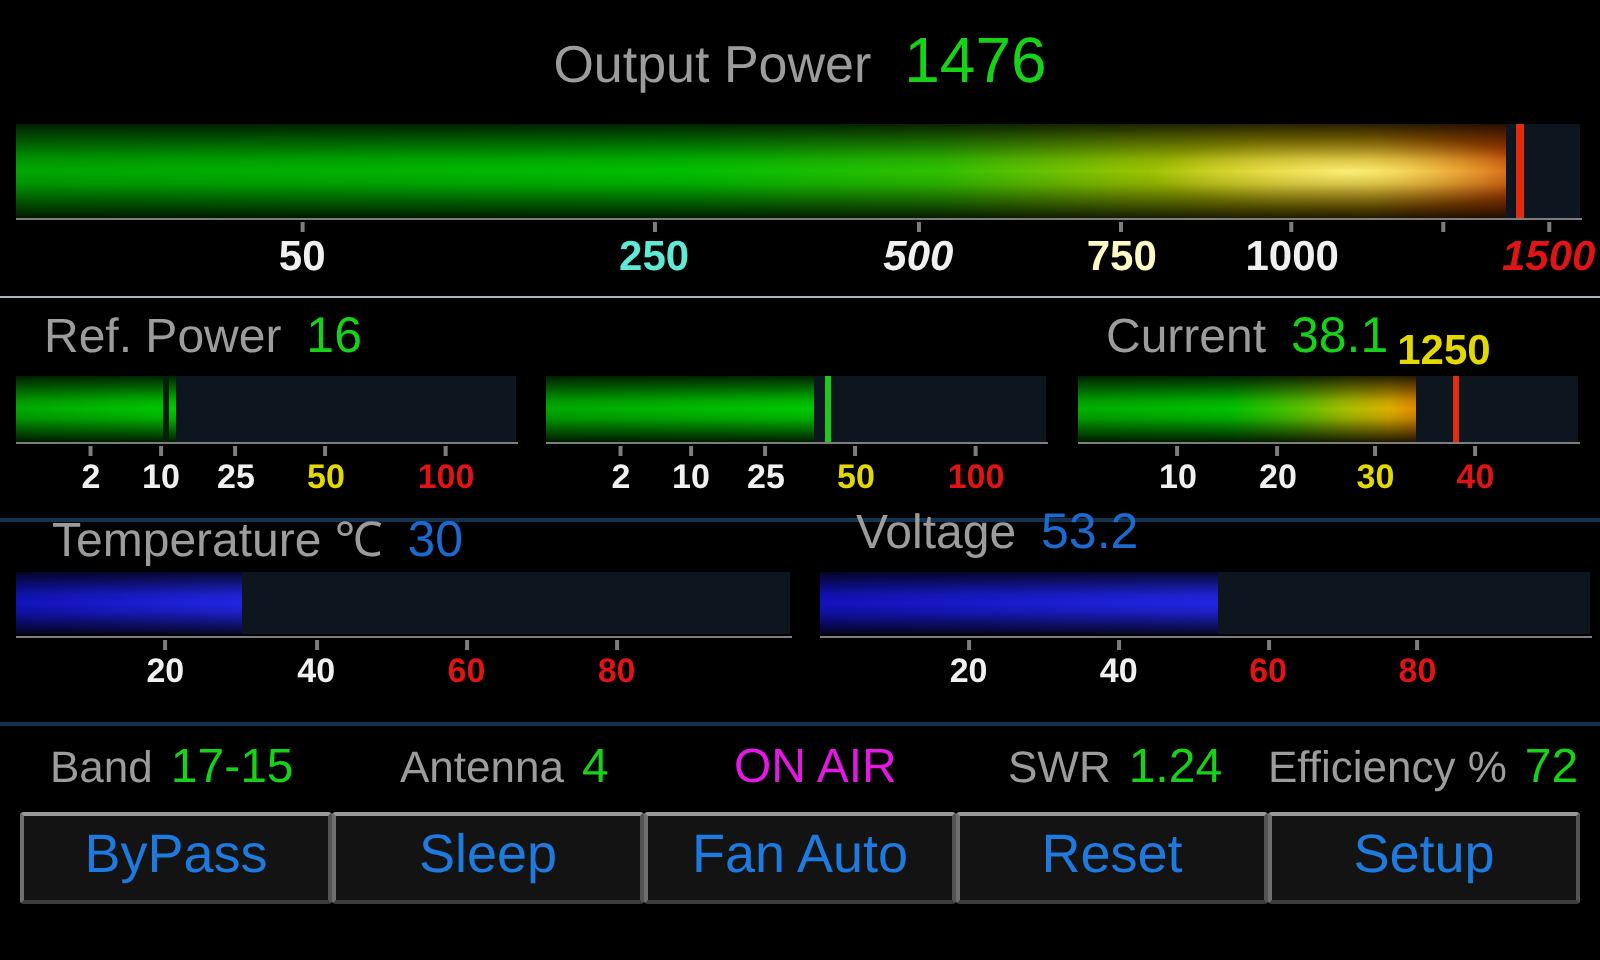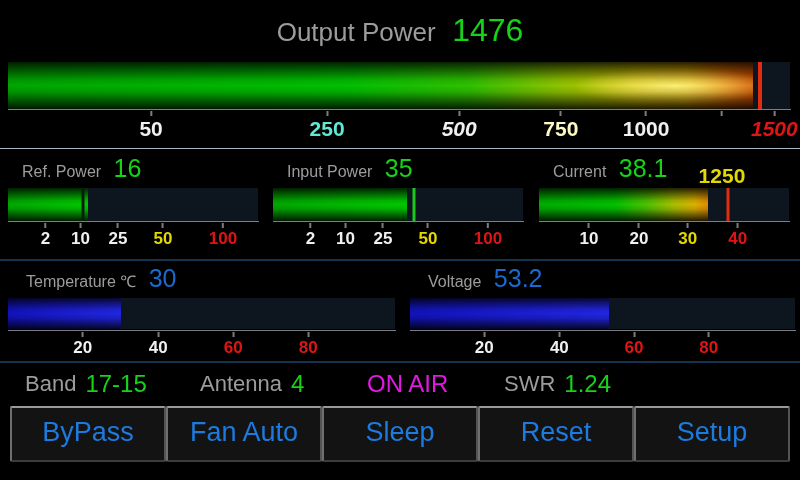--- a/index.html
+++ b/index.html
@@ -41,45 +41,45 @@
 
   .sep{position:absolute;left:0;width:800px;}
   .sep1{top:148px;height:1px;background:#a9b6bf;}
   .sep2{top:259px;height:2px;background:#14334f;}
   .sep3{top:361px;height:2px;background:#14334f;}
 
   
   .mgauge{position:absolute;top:152px;width:250px;height:105px;}
   #mg0{left:8px;} #mg1{left:273px;} #mg2{left:539px;}
   .g-label{position:absolute;top:2px;left:14px;white-space:nowrap;}
-  .g-label .l{font-size:16px;color:#9c9c9c;}
+  .g-label .l{font-size:24px;color:#9c9c9c;}
   .g-label .v{margin-left:8px;font-size:25px;}
   .v.green{color:#17d317;} .v.blue{color:#1a6ad0;}
   .mg-bar{left:0;top:36px;width:250px;height:33px;}
   .mg-axis{left:0;top:69px;width:251px;}
   .mg-ticks{left:0;top:71px;width:250px;height:30px;}
 
   
-  .bgauge{position:absolute;top:264px;height:98px;}
+  .bgauge{position:absolute;top:252px;height:98px;}
   #bg0{left:8px;width:387px;} #bg1{left:410px;width:385px;}
   .bg-label{top:0;left:18px;}
   .bg-bar{left:0;top:34px;right:0;height:31px;}
   .bg-axis{left:0;top:66px;right:-1px;}
   .bg-ticks{left:0;top:68px;right:0;height:30px;}
 
   
   .status{position:absolute;top:364px;left:0;width:800px;height:40px;}
   .st{position:absolute;top:0;height:40px;display:flex;align-items:center;white-space:nowrap;}
   #st0{left:25px;} #st1{left:200px;} #st2{left:367px;} #st3{left:504px;} #st4{left:634px;}
   .st .l{font-size:22px;color:#9c9c9c;}
   .st .v{margin-left:9px;font-size:24px;color:#17d317;}
   #st2 .v{margin-left:0;color:#e318e3;}
 
   
-  .btnrow{position:absolute;top:406px;left:10px;width:780px;height:56px;display:flex;gap:0;}
+  .btnrow{position:absolute;top:406px;left:10px;width:780px;height:46px;display:flex;gap:0;}
   .btnrow button{flex:1;background:#131313;color:#1d7adf;font-size:27px;
       font-family:"Liberation Sans",sans-serif;border:2px solid;
       border-color:#9a9a9a #545454 #3c3c3c #6f6f6f;border-radius:2px;
       padding:0 0 3px 0;cursor:pointer;}
 </style>
 </head>
 <body>
 
 <div id="screen">
 
@@ -153,24 +153,20 @@
           <span class="tlabel" style="color: rgb(227, 216, 0);">50</span>
         </div>
       <div class="tick t-sm" style="left: 86%;">
           <i class="tmark"></i>
           <span class="tlabel" style="color: rgb(224, 20, 20);">100</span>
         </div>
     </div>
   </div>
 
   <div class="mgauge" id="mg1">
-    <div class="g-label">
-      <span class="l">Input Power</span>
-      <span class="v green">35</span>
-    </div>
     <div class="bar mg-bar">
       <div class="fill green" style="width: 53.5%;"></div>
       <div class="marker" style="width: 3px; left: 56.5%; background-color: rgb(29, 200, 29);"></div>
     </div>
     <div class="axis mg-axis"></div>
     <div class="ticks mg-ticks">
       <div class="tick t-sm" style="left: 15%;">
           <i class="tmark"></i>
           <span class="tlabel" style="color: rgb(240, 240, 240);">2</span>
         </div>
@@ -294,23 +290,27 @@
       <span class="l">Antenna</span>
       <span class="v">4</span>
     </div>
     <div class="st" id="st2">
       <span class="v">ON AIR</span>
     </div>
     <div class="st" id="st3">
       <span class="l">SWR</span>
       <span class="v">1.24</span>
     </div>
+    <div class="st" id="st4">
+      <span class="l">Efficiency %</span>
+      <span class="v">72</span>
+    </div>
   </div>
 
   <div class="btnrow">
     <button>ByPass</button>
+    <button>Sleep</button>
     <button>Fan Auto</button>
-    <button>Sleep</button>
     <button>Reset</button>
     <button>Setup</button>
   </div>
 
 </div>
 
 </body></html>

